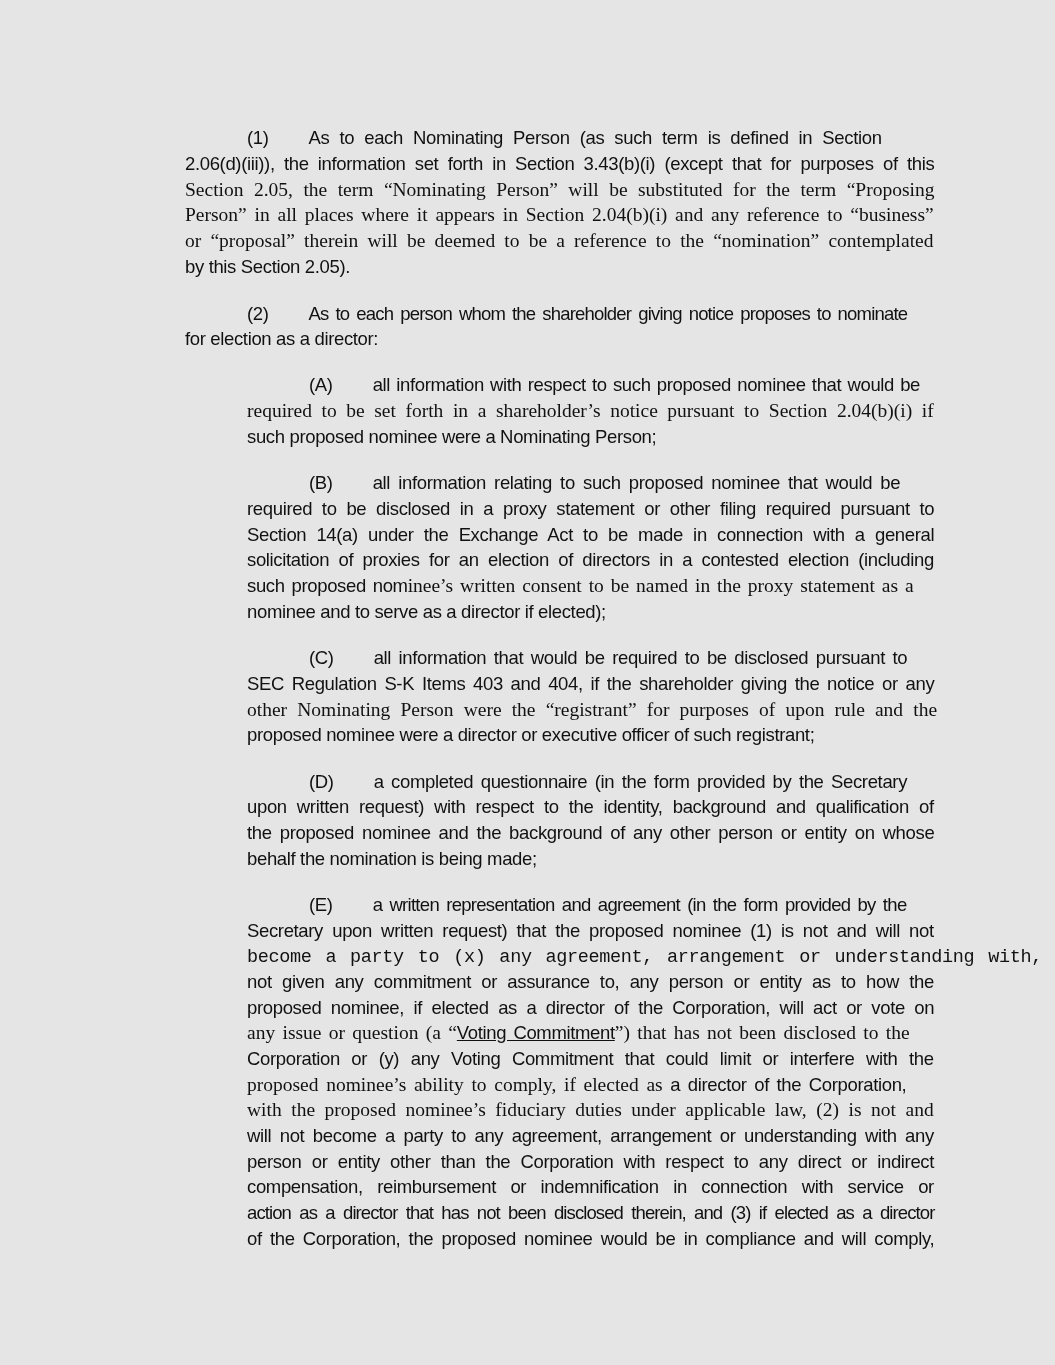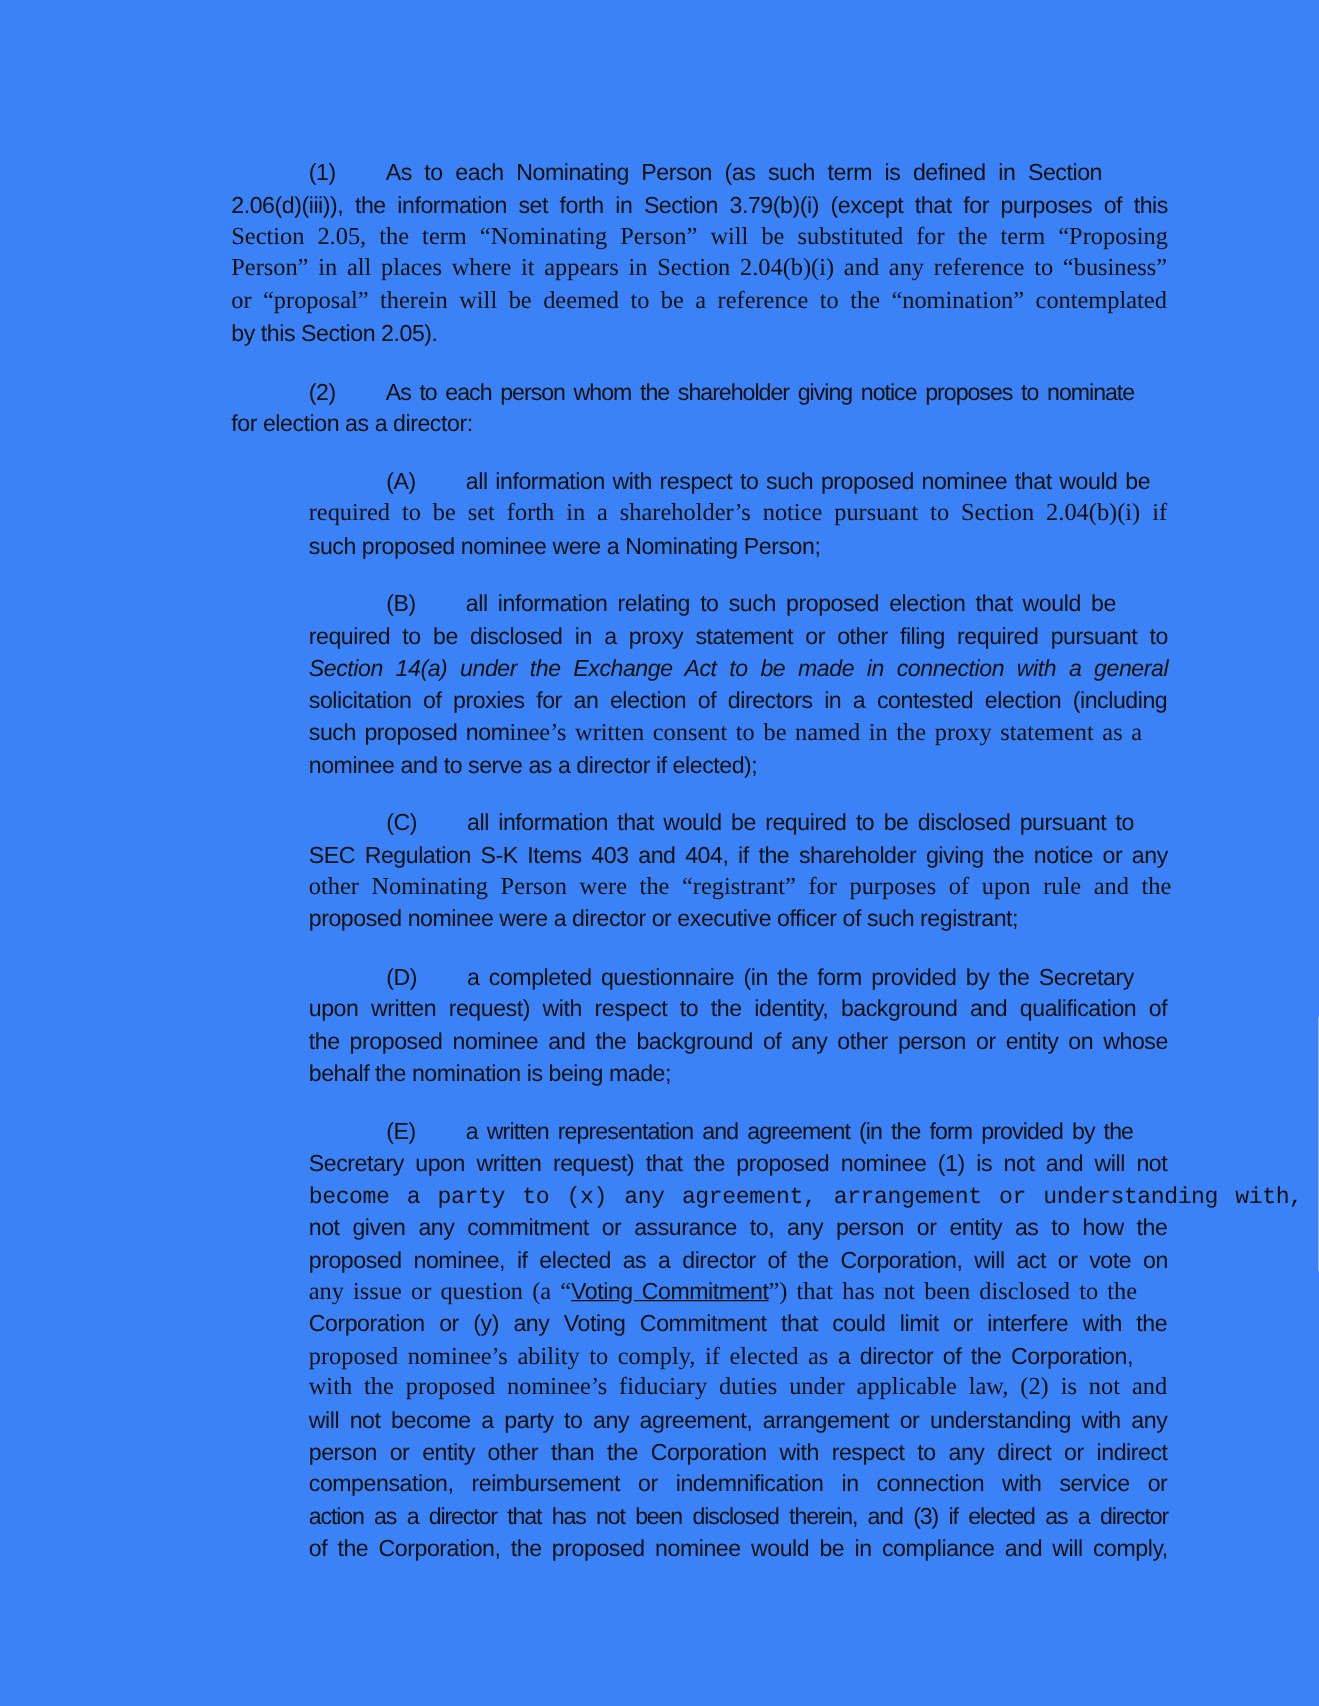--- a/index.html
+++ b/index.html
@@ -13,21 +13,21 @@
       position: relative;
       overflow: hidden;
       color: #111111;
     }
     .page {
       position: absolute;
       left: 0;
       top: 0;
       width: 1055px;
       height: 1365px;
-      background: #3b82f6;
+      background: #e5e5e5;
     }
     .line {
       position: absolute;
       white-space: nowrap;
       font-size: 19px;
       line-height: 22px;
       height: 22px;
       text-align: justify;
       text-align-last: justify;
       overflow: visible;
@@ -55,21 +55,21 @@
   </style>
 </head>
 <body>
 
 <div class="page">
 
   <div>
     <div class="line sans l1" style="top:127px;"><span style="display: inline-block; white-space: nowrap; word-spacing: 5.2381px;">
       <span class="seg" style="margin-left:62px;">(1)</span><span class="seg" style="display:inline-block;width:40px;"></span><span>As to each Nominating Person (as such term is defined in Section</span>
     </span></div>
-    <div class="line sans l1" style="top:153px;"><span style="display: inline-block; white-space: nowrap; word-spacing: 4.46154px;">2.06(d)(iii)), the information set forth in Section 3.79(b)(i) (except that for purposes of this</span></div>
+    <div class="line sans l1" style="top:153px;"><span style="display: inline-block; white-space: nowrap; word-spacing: 4.46154px;">2.06(d)(iii)), the information set forth in Section 3.43(b)(i) (except that for purposes of this</span></div>
     <div class="line serif l1" style="top:179px;font-family:Liberation Serif, serif;"><span style="display: inline-block; white-space: nowrap; word-spacing: 5.58333px;">Section 2.05, the term “Nominating Person” will be substituted for the term “Proposing</span></div>
     <div class="line serif l1" style="top:204px;"><span style="display: inline-block; white-space: nowrap; word-spacing: 2.92857px;">Person” in all places where it appears in Section 2.04(b)(i) and any reference to “business”</span></div>
     <div class="line serif l1" style="top:230px;"><span style="display: inline-block; white-space: nowrap; word-spacing: 4.30769px;">or “proposal” therein will be deemed to be a reference to the “nomination” contemplated</span></div>
     <div class="line sans l1 last" style="top:256px;"><span style="display: inline-block; white-space: nowrap;">by this Section 2.05).</span></div>
   </div>
 
   <div>
     <div class="line sans l1" style="top:303px;"><span style="display: inline-block; white-space: nowrap; word-spacing: 2.61905px;">
       <span class="seg" style="margin-left:62px;">(2)</span><span class="seg" style="display:inline-block;width:40px;"></span><span style="letter-spacing:-0.8px;">As to each person whom the shareholder giving notice proposes to nominate</span>
     </span></div>
@@ -79,24 +79,24 @@
   <div>
     <div class="line sans l2" style="top:374px;"><span style="display: inline-block; white-space: nowrap; word-spacing: 1.35px;">
       <span class="seg" style="margin-left:62px;">(A)</span><span class="seg" style="display:inline-block;width:40px;"></span><span>all information with respect to such proposed nominee that would be</span>
     </span></div>
     <div class="line serif l2" style="top:400px;"><span style="display: inline-block; white-space: nowrap; word-spacing: 4.69231px;">required to be set forth in a shareholder’s notice pursuant to Section 2.04(b)(i) if</span></div>
     <div class="line sans l2 last" style="top:426px;"><span style="display: inline-block; white-space: nowrap;">such proposed nominee were a Nominating Person;</span></div>
   </div>
 
   <div>
     <div class="line sans l2" style="top:472px;"><span style="display: inline-block; white-space: nowrap; word-spacing: 3.36842px;">
-      <span class="seg" style="margin-left:62px;">(B)</span><span class="seg" style="display:inline-block;width:40px;"></span><span>all information relating to such proposed election that would be</span>
+      <span class="seg" style="margin-left:62px;">(B)</span><span class="seg" style="display:inline-block;width:40px;"></span><span>all information relating to such proposed nominee that would be</span>
     </span></div>
     <div class="line sans l2" style="top:498px;"><span style="display: inline-block; white-space: nowrap; word-spacing: 5px;">required to be disclosed in a proxy statement or other filing required pursuant to</span></div>
-    <div class="line sans l2" style="top:524px;"><span style="display: inline-block; white-space: nowrap; word-spacing: 5.38462px; font-style: italic;">Section 14(a) under the Exchange Act to be made in connection with a general</span></div>
+    <div class="line sans l2" style="top:524px;"><span style="display: inline-block; white-space: nowrap; word-spacing: 5.38462px;">Section 14(a) under the Exchange Act to be made in connection with a general</span></div>
     <div class="line sans l2" style="top:549px;"><span style="display: inline-block; white-space: nowrap; word-spacing: 4.5px;">solicitation of proxies for an election of directors in a contested election (including</span></div>
     <div class="line l2" style="top:575px;"><span style="display: inline-block; white-space: nowrap; word-spacing: 2.04348px;">
       <span class="sans">such proposed nom</span><span class="serif">inee’s written consent to be named in the proxy statement as a</span>
     </span></div>
     <div class="line sans l2 last" style="top:601px;"><span style="display: inline-block; white-space: nowrap;">nominee and to serve as a director if elected);</span></div>
   </div>
 
   <div>
     <div class="line sans l2" style="top:647px;"><span style="display: inline-block; white-space: nowrap; word-spacing: 2.7px;">
       <span class="seg" style="margin-left:62px;">(C)</span><span class="seg" style="display:inline-block;width:40px;"></span><span>all information that would be required to be disclosed pursuant to</span>

